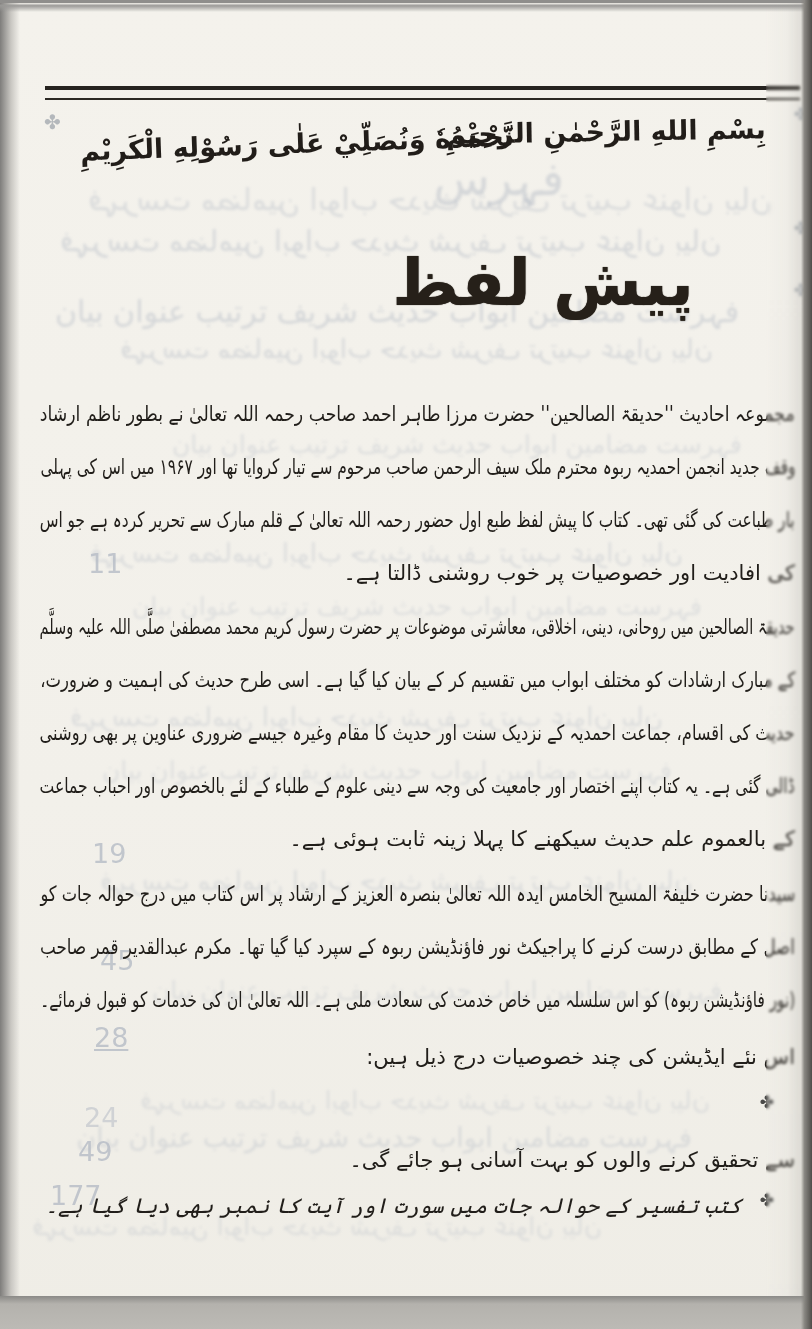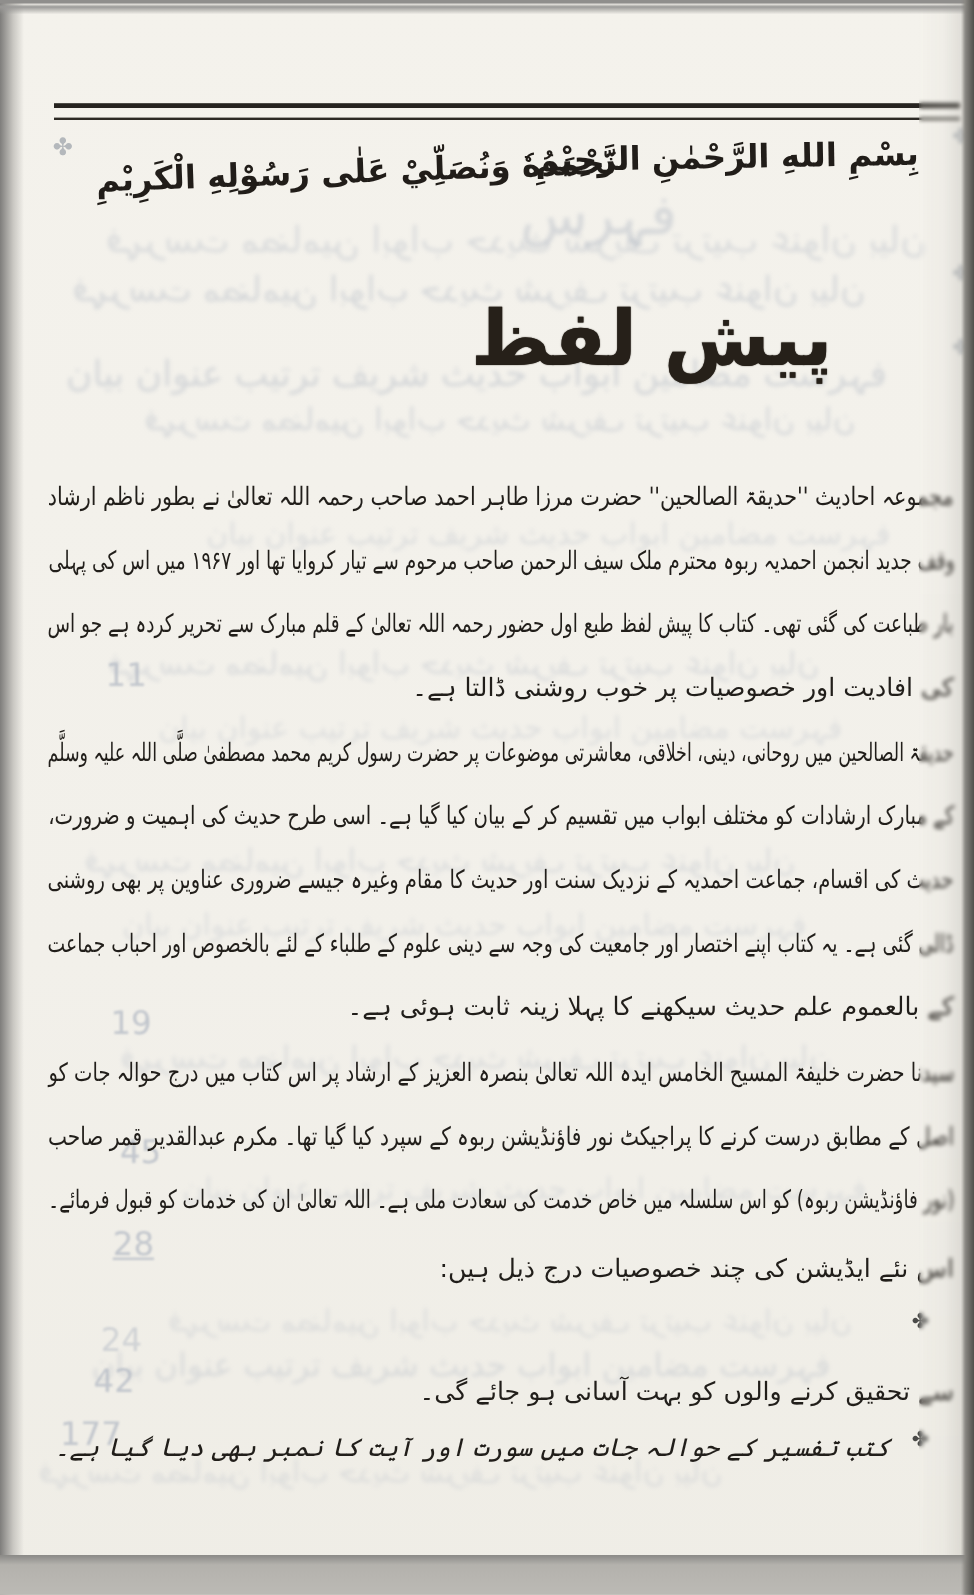--- a/index.html
+++ b/index.html
@@ -64,21 +64,21 @@
   <div class="bleed noflip" style="top:976px;right:90px;font-size:25px;opacity:.27;">فہرست مضامین ابواب حدیث شریف ترتیب عنوان بیان</div>
   <div class="bleed" style="top:1086px;left:140px;font-size:25px;opacity:.28;">فہرست مضامین ابواب حدیث شریف ترتیب عنوان بیان</div>
   <div class="bleed noflip" style="top:1122px;right:120px;font-size:27px;opacity:.34;">فہرست مضامین ابواب حدیث شریف ترتیب عنوان بیان</div>
   <div class="bleed" style="top:1212px;right:210px;font-size:25px;opacity:.28;">فہرست مضامین ابواب حدیث شریف ترتیب عنوان بیان</div>
 
   <div class="mnum" style="left:88px;top:548px;">11</div>
   <div class="mnum" style="left:92px;top:838px;">19</div>
   <div class="mnum" style="left:100px;top:945px;">45</div>
   <div class="mnum" style="left:94px;top:1022px;text-decoration:underline;">28</div>
   <div class="mnum" style="left:84px;top:1078px;opacity:.55;margin-top:24px;">24</div>
-  <div class="mnum" style="left:78px;top:1136px;">42</div>
+  <div class="mnum" style="left:78px;top:1136px;">49</div>
   <div class="mnum" style="left:50px;top:1180px;">177</div>
 
   <div class="flower faint" style="left:44px;top:110px;font-size:20px;">✤</div>
   <div class="flower faint" style="right:4px;top:104px;">✤</div>
   <div class="flower faint" style="right:4px;top:218px;">✤</div>
   <div class="flower faint" style="right:4px;top:280px;">✤</div>
 
   <div class="rule"></div>
 
   <div class="callig bismillah">بِسْمِ اللهِ الرَّحْمٰنِ الرَّحِيْمِ</div>

